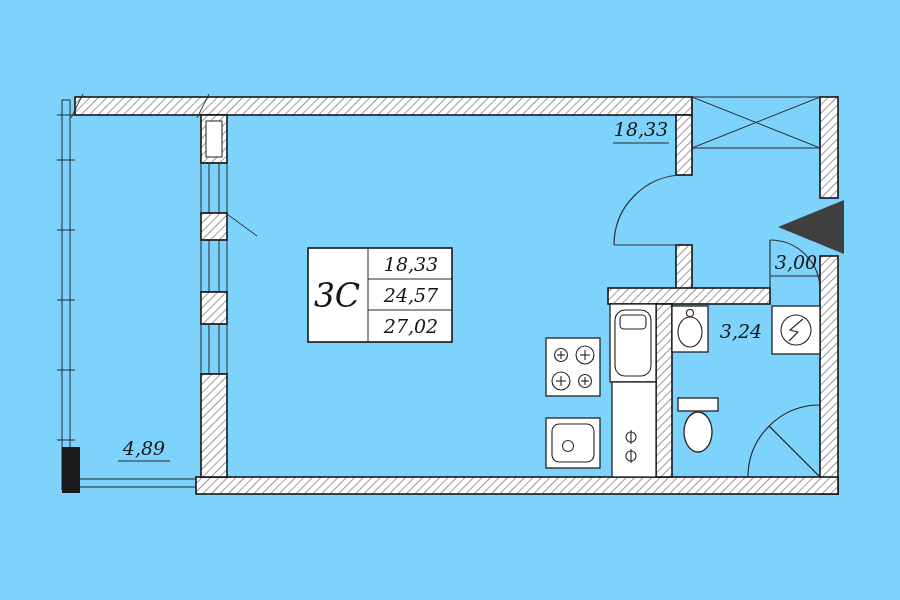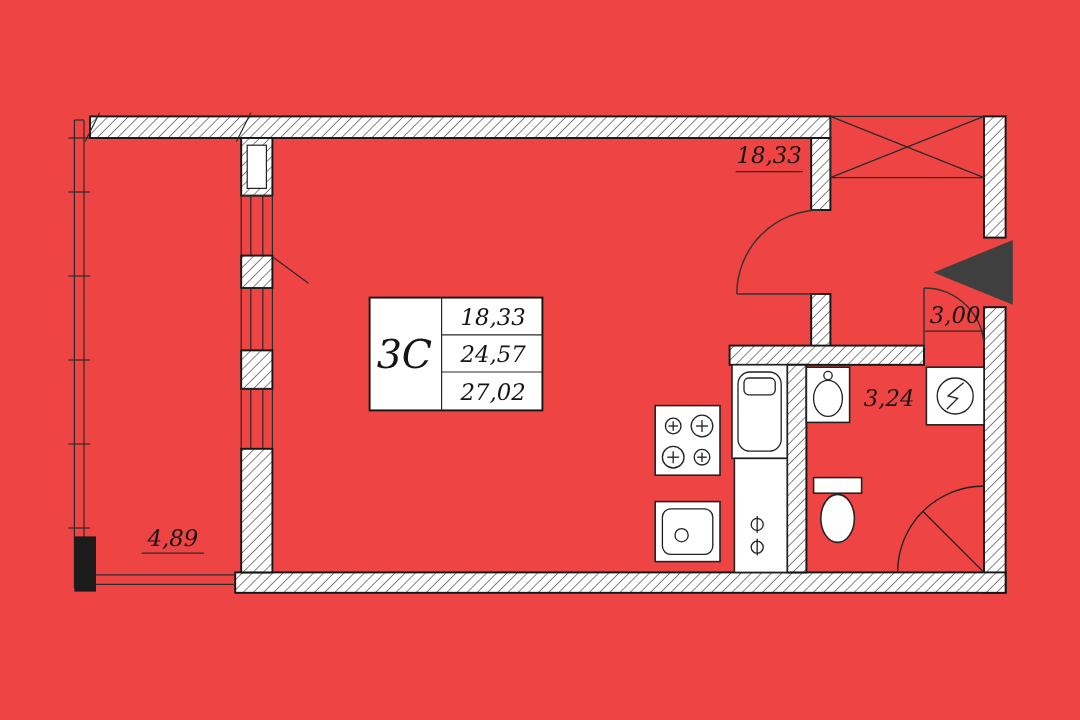--- a/index.html
+++ b/index.html
@@ -1,17 +1,17 @@
 <!DOCTYPE html>
 <html><head>
 <meta charset="utf-8">
 <style>
   html,body{margin:0;padding:0;background:#fff;}
   .canvas{
-    position:relative;width:900px;height:600px;background:#ef4444;overflow:hidden;
+    position:relative;width:900px;height:600px;background:#7dd3fc;overflow:hidden;
     font-family:"DejaVu Serif", serif;
   }
   svg{position:absolute;top:0;left:0;}
   .wall{fill:url(#hatch);stroke:#161616;stroke-width:1.6;}
   .thin{stroke:#2a2a2a;stroke-width:1;fill:none;}
   .fix{stroke:#222;stroke-width:1.3;fill:#ffffff;}
   .fixl{stroke:#222;stroke-width:1.1;fill:none;}
   .arc{stroke:#333;stroke-width:1.2;fill:none;}
   .lbl{font-style:italic;fill:#141414;font-size:19px;text-anchor:middle;font-family:"DejaVu Serif",serif;}
   .stamp-type{font-style:italic;fill:#141414;font-size:33px;text-anchor:middle;font-family:"DejaVu Serif",serif;}

